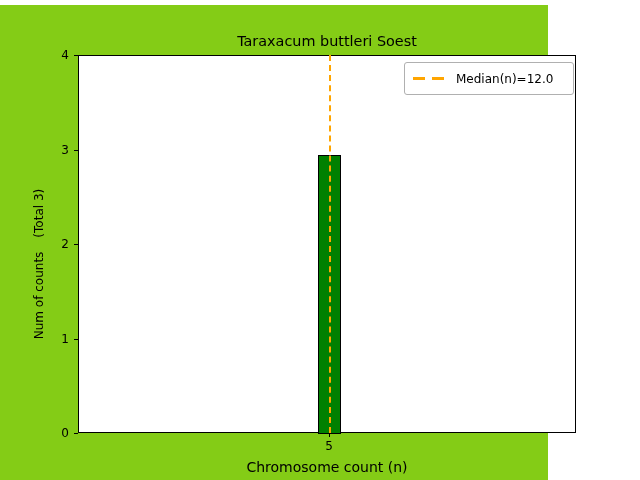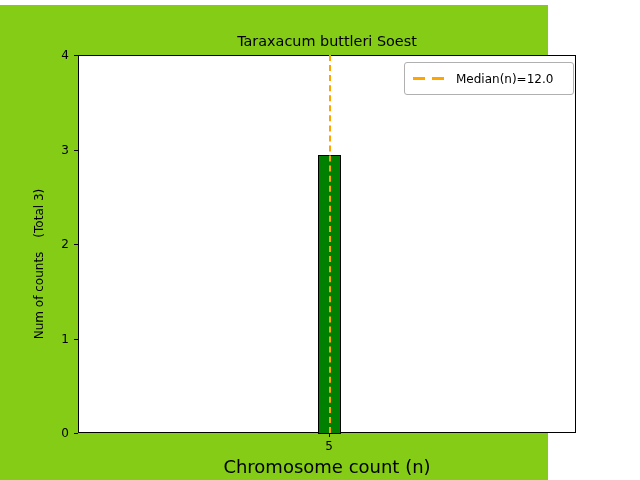--- a/index.html
+++ b/index.html
@@ -100,21 +100,21 @@
     font-size: 12px;
     color: #000000;
     line-height: 12px;
   }
   #xlabel {
     position: absolute;
     left: 78px;
     top: 455px;
     width: 498px;
     text-align: center;
-    font-size: 18px;
+    font-size: 14px;
     color: #000000;
     line-height: 14px;
     white-space: nowrap;
   }
 
   
   .bar {
     position: absolute;
     background: #008000;
     border: 1.2px solid #000000;

